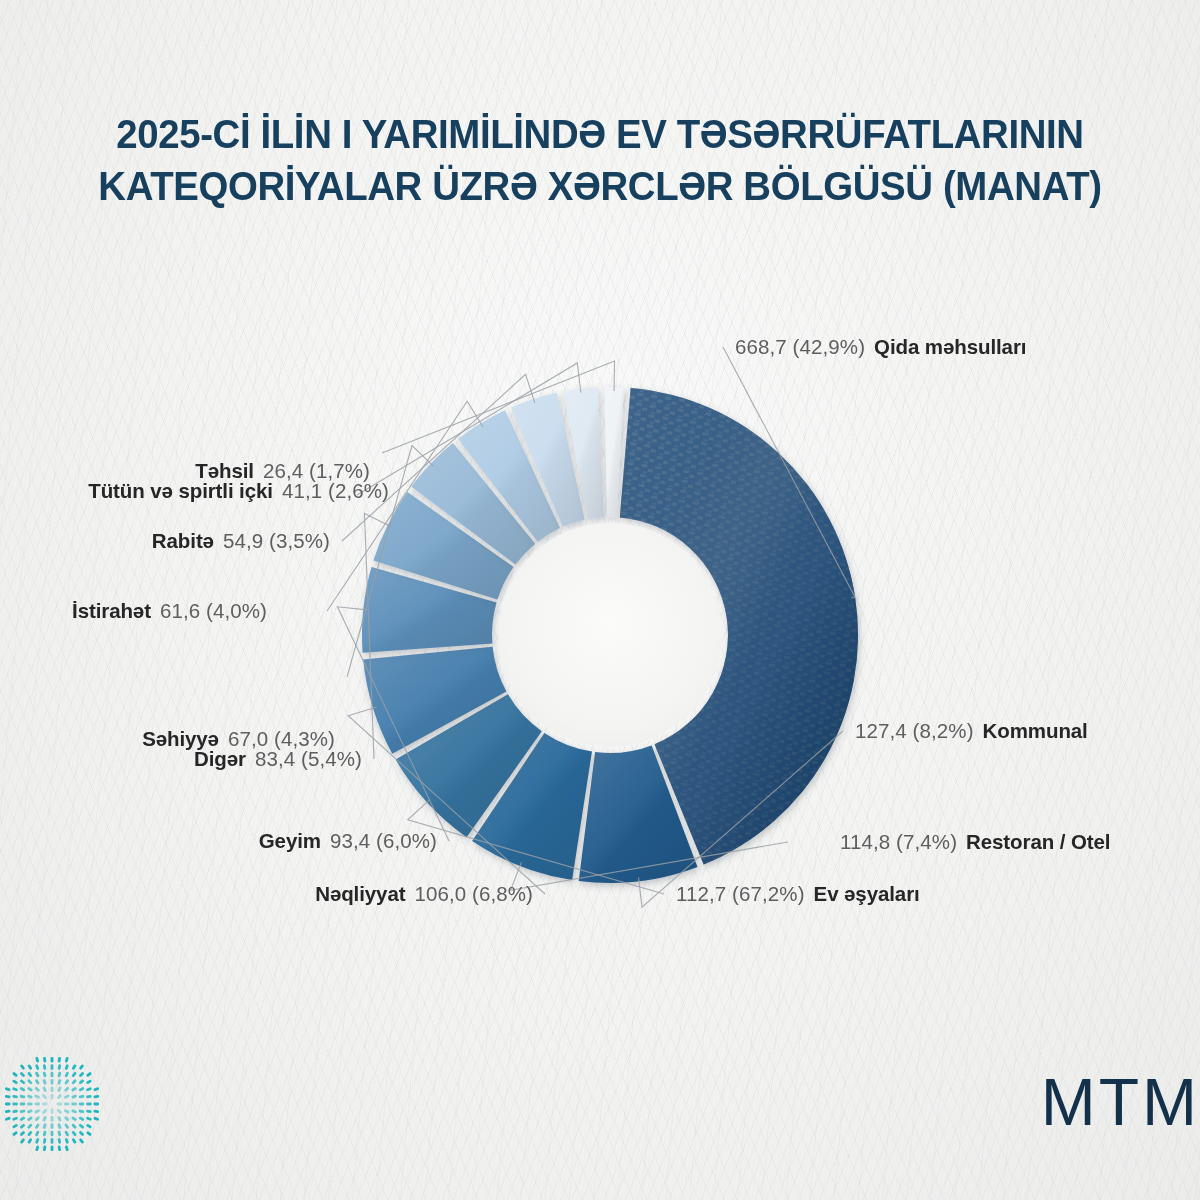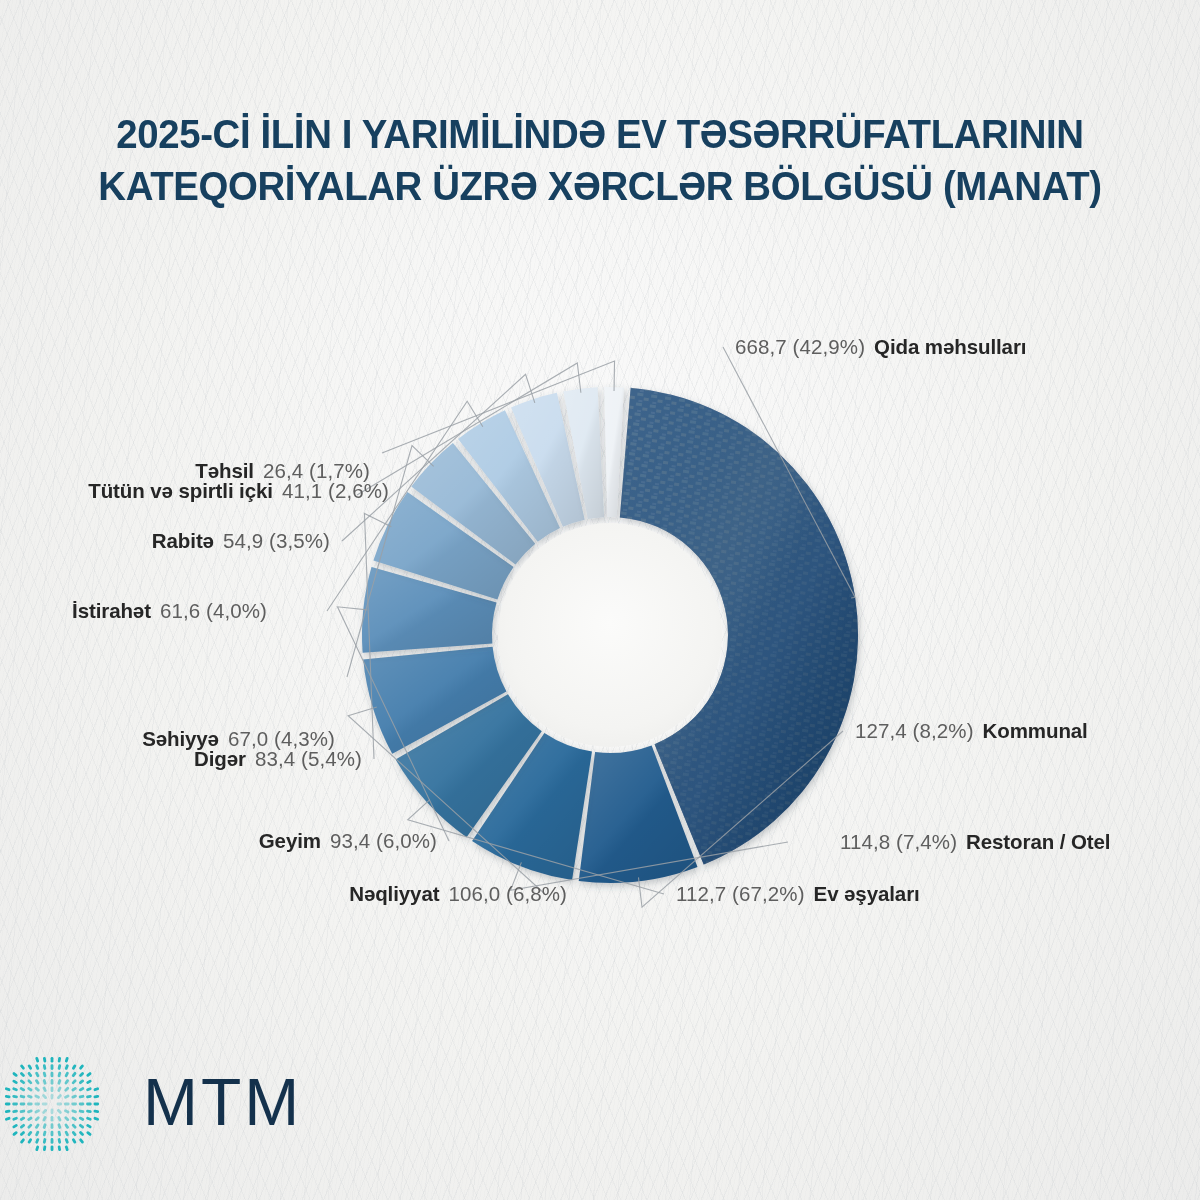--- a/index.html
+++ b/index.html
@@ -99,21 +99,21 @@
 
   
   #footer {
     position: absolute;
     left: 0;
     bottom: 36px;
     width: 1200px;
     height: 120px;
     display: flex;
     align-items: center;
-    justify-content: flex-start;
+    justify-content: space-between;
     gap: 39px;
     z-index: 8;
   }
   #logo-mark {
     width: 104px;
     height: 104px;
   }
   #logo-text {
     font-family: "Liberation Sans", sans-serif;
     font-size: 66px;
@@ -214,21 +214,21 @@
         </g>
       <circle id="donut-hole" cx="610" cy="635" r="112" fill="url(#holeGrad)"></circle>
     </svg>
   </div>
 
   <div id="label-layer">
       <div class="lbl right" style="top: 336px; left: 735px;"><span class="val">668,7 (42,9%)</span><span class="cat">Qida məhsulları</span></div>
       <div class="lbl right" style="top: 720px; left: 855px;"><span class="val">127,4 (8,2%)</span><span class="cat">Kommunal</span></div>
       <div class="lbl right" style="top: 831px; left: 840px;"><span class="val">114,8 (7,4%)</span><span class="cat">Restoran  / Otel</span></div>
       <div class="lbl right" style="top: 883px; left: 676px;"><span class="val">112,7 (67,2%)</span><span class="cat">Ev əşyaları</span></div>
-      <div class="lbl left" style="top: 883px; left: 0px; width: 533px; padding-left: 34px;"><span class="cat">Nəqliyyat</span><span class="val">106,0 (6,8%)</span></div>
+      <div class="lbl left" style="top: 883px; left: 0px; width: 533px;"><span class="cat">Nəqliyyat</span><span class="val">106,0 (6,8%)</span></div>
       <div class="lbl left" style="top: 830px; left: 0px; width: 437px;"><span class="cat">Geyim</span><span class="val">93,4 (6,0%)</span></div>
       <div class="lbl left" style="top: 748px; left: 0px; width: 362px;"><span class="cat">Digər</span><span class="val">83,4 (5,4%)</span></div>
       <div class="lbl left" style="top: 696px; left: 0px; width: 335px; margin-top: 32px;"><span class="cat">Səhiyyə</span><span class="val">67,0 (4,3%)</span></div>
       <div class="lbl left" style="top: 600px; left: 12px; width: 315px; text-align: center;"><span class="cat">İstirahət</span><span class="val">61,6 (4,0%)</span></div>
       <div class="lbl left" style="top: 530px; left: 0px; width: 330px;"><span class="cat">Rabitə</span><span class="val">54,9 (3,5%)</span></div>
       <div class="lbl left" style="top: 480px; left: 0px; width: 345px; padding-left: 44px;"><span class="cat">Tütün və spirtli içki</span><span class="val">41,1 (2,6%)</span></div>
       <div class="lbl left" style="top: 460px; left: 0px; width: 370px;"><span class="cat">Təhsil</span><span class="val">26,4 (1,7%)</span></div>
     </div>
 
   <div id="footer">

